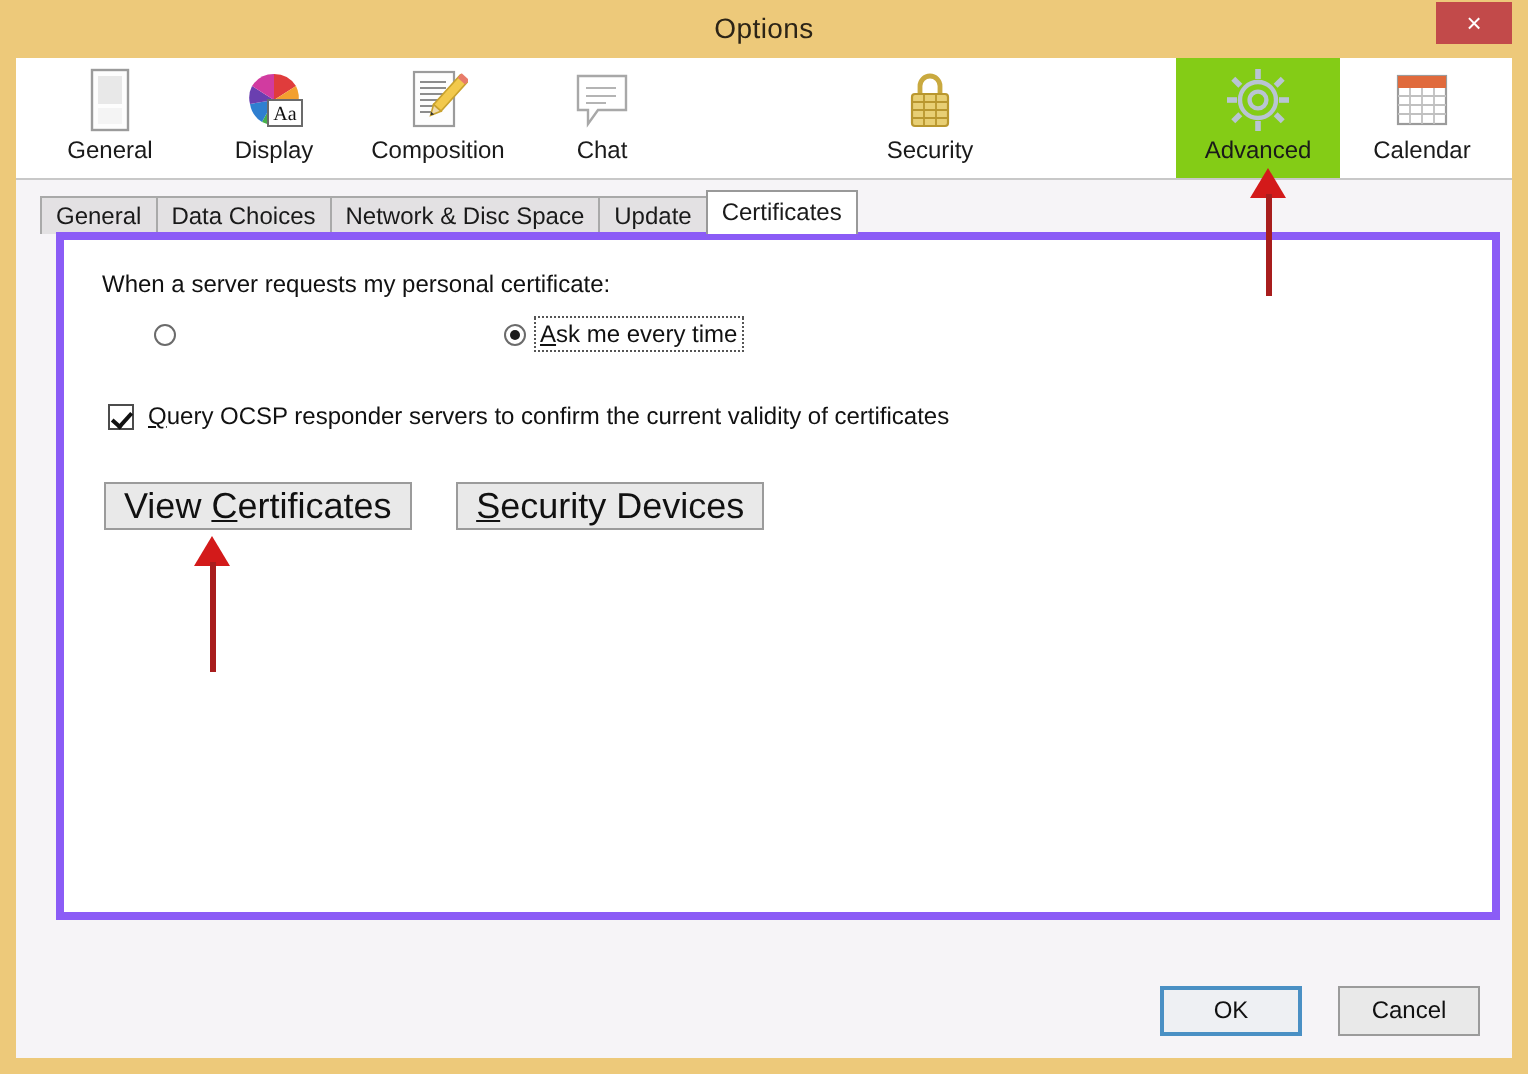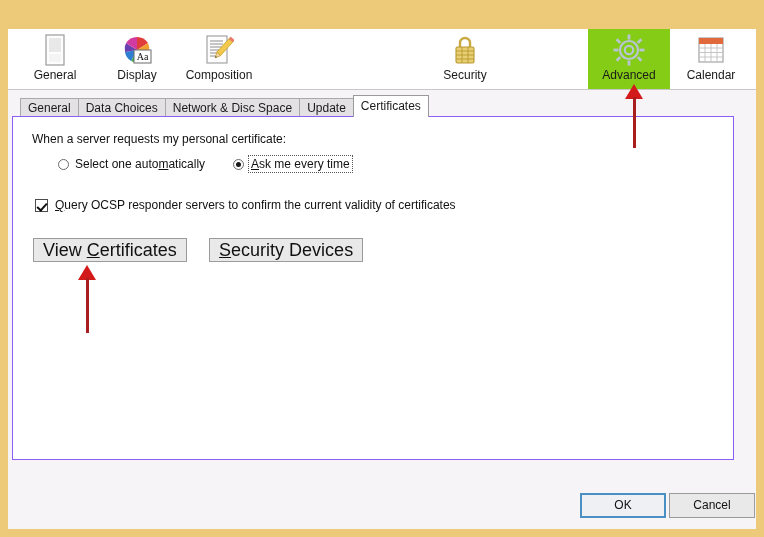--- a/index.html
+++ b/index.html
@@ -130,26 +130,26 @@
     background: #ffffff;
     height: 22px;
     line-height: 21px;
     border-color: #999;
     z-index: 3;
   }
 
   
   .tabbody {
     position: absolute;
-    left: 4px;
+    left: 20px;
     top: 26px;
     width: 722px;
     height: 344px;
     background: #ffffff;
-    border: 1px solid #8b5cf6;
+    border: 4px solid #8b5cf6;
     box-sizing: border-box;
   }
 
   .prompt-label {
     position: absolute;
     left: 19px;
     top: 15px;
     font-size: 12px;
     color: #111;
     white-space: nowrap;
@@ -255,21 +255,21 @@
     position: absolute;
     left: 8px;
     top: 484px;
     width: 748px;
     height: 45px;
     background: #f6f4f7;
   }
   .footer-btn {
     position: absolute;
     top: 9px;
-    width: 86px;
+    width: 71px;
     height: 25px;
     line-height: 23px;
     text-align: center;
     font-size: 12px;
     background: #e9e9e9;
     border: 1px solid #9b9b9b;
     box-sizing: border-box;
     color: #111;
     cursor: pointer;
   }
@@ -304,20 +304,24 @@
   }
 
   
   svg { display:block; }
 </style>
 </head>
 <body>
 
 <div class="window">
 
+  <div class="titlebar">
+    <div class="title-text">Options</div>
+    <div class="close-btn">×</div>
+  </div>
 
   <div class="toolbar">
 
     <div class="tool-item" style="left:6px;">
       <div class="tool-ico">
         <svg width="24" height="32" viewBox="0 0 24 32">
           <rect x="3" y="1" width="18" height="30" fill="#fdfdfd" stroke="#9b9b9b" stroke-width="1.2"></rect>
           <rect x="6" y="4" width="12" height="14" fill="#e8e8e8"></rect>
           <rect x="6" y="20" width="12" height="8" fill="#f4f4f4"></rect>
         </svg>
@@ -360,20 +364,33 @@
             <rect x="17.5" y="2" width="5" height="20" fill="#f2c94c" stroke="#c9a22d" stroke-width=".8"></rect>
             <polygon points="17.5,22 22.5,22 20,27" fill="#f0dcae" stroke="#c9a22d" stroke-width=".8"></polygon>
             <polygon points="19,25.5 21,25.5 20,27" fill="#333"></polygon>
             <rect x="17.5" y="1" width="5" height="3" fill="#e87b6a"></rect>
           </g>
         </svg>
       </div>
       <div class="tool-label">Composition</div>
     </div>
 
+    <div class="tool-item" style="left:252px;">
+      <div class="tool-ico">
+        <svg width="30" height="30" viewBox="0 0 30 30">
+          <path d="M3 3 H27 V20 H13 L8 27 V20 H3 Z" fill="#ffffff" stroke="#a8a8a8" stroke-width="1.2"></path>
+          <g stroke="#b4b4b4" stroke-width="1">
+            <line x1="7" y1="9" x2="22" y2="9"></line>
+            <line x1="7" y1="13" x2="22" y2="13"></line>
+            <line x1="7" y1="16.5" x2="17" y2="16.5"></line>
+          </g>
+        </svg>
+      </div>
+      <div class="tool-label">Chat</div>
+    </div>
 
 
     <div class="tool-item" style="left:416px;">
       <div class="tool-ico">
         <svg width="28" height="32" viewBox="0 0 28 32">
           <path d="M9 14 V9 A5 5 0 0 1 19 9 V14" fill="none" stroke="#c9a93f" stroke-width="2.4"></path>
           <rect x="5" y="13" width="18" height="16" rx="1.5" fill="#e8cf74" stroke="#b9972f" stroke-width="1.1"></rect>
           <g stroke="#b9972f" stroke-width=".9">
             <line x1="5" y1="17" x2="23" y2="17"></line>
             <line x1="5" y1="21" x2="23" y2="21"></line>
@@ -439,21 +456,20 @@
     </div>
 
     <div class="tabbody">
 
       <div class="prompt-label">When a server requests my personal certificate:</div>
 
       <div class="radio-row">
 
         <label class="radio-opt" style="left:0px;">
           <span class="radio-dot"></span>
-          <span class="radio-text"><span>Select one auto</span><u>m</u><span>atically</span></span>
         </label>
 
         <label class="radio-opt" style="left:175px;">
           <span class="radio-dot on"></span>
           <span class="radio-text focused"><span></span><u>A</u><span>sk me every time</span></span>
         </label>
       </div>
 
       <label class="check-row">
         <span class="check-box on"></span>

